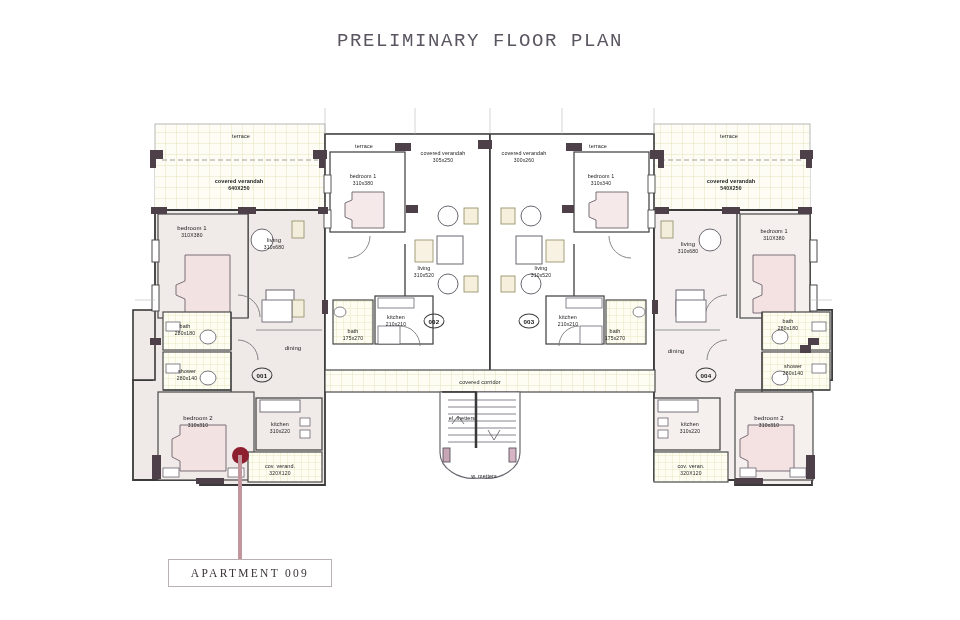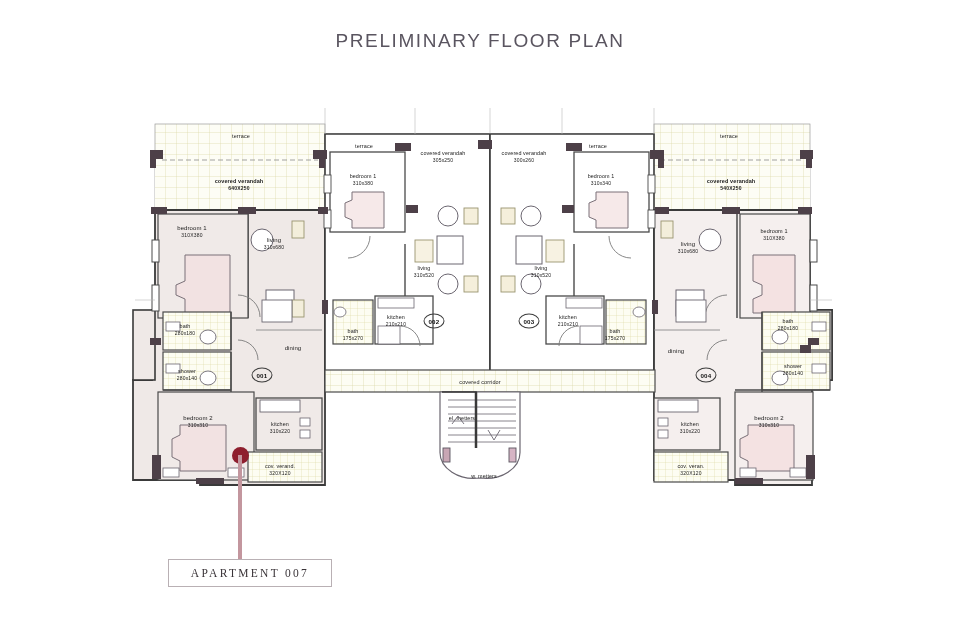--- a/index.html
+++ b/index.html
@@ -2,21 +2,21 @@
 <html><head>
 <meta charset="utf-8">
 <style>
   html,body{margin:0;padding:0;background:#ffffff;}
   body{width:960px;height:620px;position:relative;overflow:hidden;
        font-family:"Liberation Sans", sans-serif;color:#2b2b2b;}
 
   
   #plan-title{
     position:absolute;left:0;top:30px;width:960px;text-align:center;
-    font-family:Liberation Sans, sans-serif;
+    font-family:Liberation Mono, monospace;
     font-size:19px;letter-spacing:1.6px;color:#5a5560;font-weight:400;
   }
 
   
   #drawing{position:absolute;left:0;top:0;width:960px;height:620px;}
   #drawing svg{display:block;}
 
   
   .lbl{
     position:absolute;font-family:"Liberation Sans", sans-serif;
@@ -344,14 +344,14 @@
 <div id="apt-numbers">
     <div class="apt-num" style="left: 262px; top: 375px;">001</div>
     <div class="apt-num" style="left: 434px; top: 321px;">002</div>
     <div class="apt-num" style="left: 529px; top: 321px;">003</div>
     <div class="apt-num" style="left: 706px; top: 375px;">004</div>
   </div>
 
 <div id="callout-dot"></div>
 <div id="callout-line"></div>
 <div id="callout-box">
-  <span id="callout-text">APARTMENT 007</span>
+  <span id="callout-text">APARTMENT 009</span>
 </div>
 
 </body></html>

